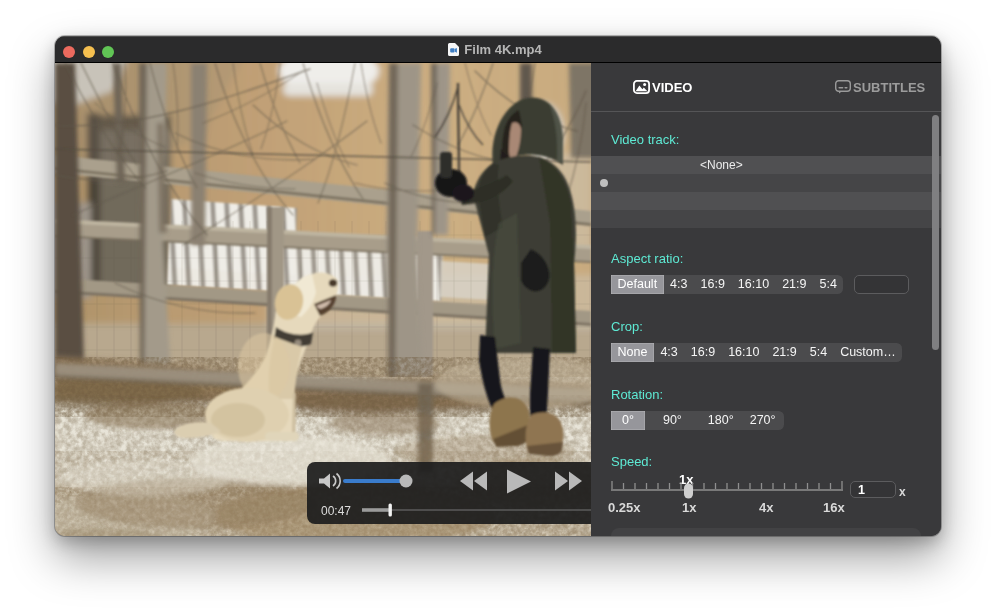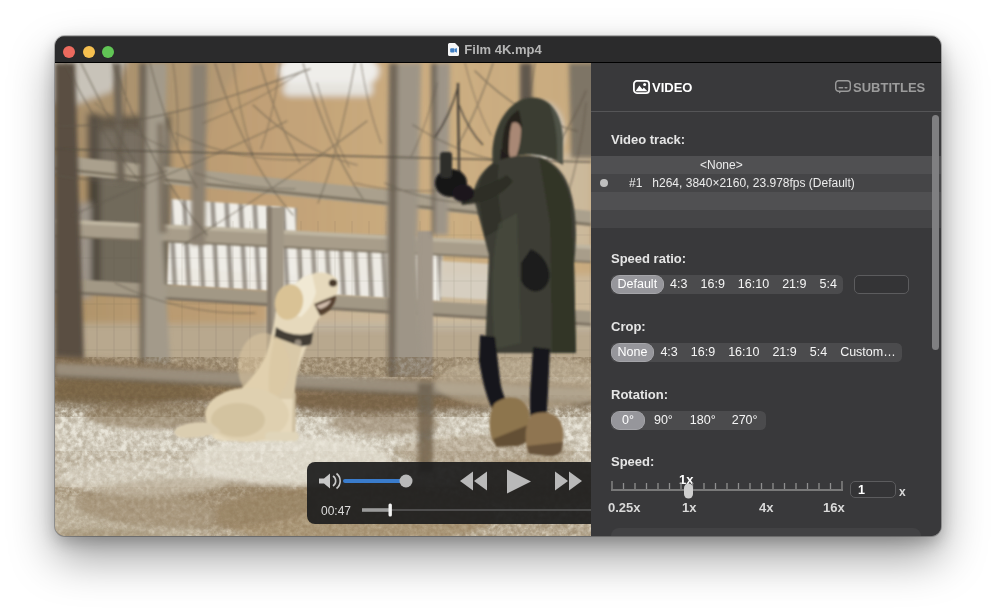--- a/index.html
+++ b/index.html
@@ -20,31 +20,31 @@
 #title svg { vertical-align:-2px; margin-right:5px; }
 #video { position:absolute; left:0; top:27px; width:536px; height:473px; overflow:hidden; background:#b9a88e; }
 #side { position:absolute; left:536px; top:27px; width:350px; height:473px; background:#39393b; }
 
 
 #tabs { position:absolute; left:0; top:0; width:287px; height:48px; }
 .tab { position:absolute; top:0; height:48px; display:flex; align-items:center; gap:2px;
   font-weight:bold; font-size:13px; color:#9c9c9c;}
 .tab.active { color:#ffffff; }
 #sep { position:absolute; left:0; top:48px; width:350px; height:1px; background:#555557; }
-.label { position:absolute; color:#e5e5e5; font-weight:bold; font-size:13px; }
+.label { position:absolute; color:#5eead4; font-weight:normal; font-size:13px; }
 #tracktbl { position:absolute; left:0; top:93px; width:350px; height:72px; }
 .trow { position:absolute; left:0; width:350px; height:18px; font-size:12px; color:#ececec;
   line-height:18px; }
 .trow.a { background:#505052;padding-left:48px; }
 .trow.b { background:#454547; }
 .bullet { position:absolute; left:9px; top:5px; width:8px; height:8px; border-radius:50%; background:#bfbfbf; }
 
 .seg { position:absolute; height:19px; background:#4b4b4d; border-radius:5.5px; display:flex; }
 .seg span { display:block; color:#f5f5f5; font-size:12.5px; line-height:19px; padding:0 6.5px;
-  border-radius:9px; white-space:nowrap; }
+  border-radius:0; white-space:nowrap; }
 .seg span.sel { background:#96969b; color:#fff; box-shadow: inset 0 0 0 .5px rgba(255,255,255,.3); }
 .inputbox { position:absolute; background:#343436; border:1px solid #5c5c5e; border-radius:5px; color:#fff; }
 
 #speedarea { position:absolute; left:0; top:388px; width:350px; height:85px; }
 .ticklabel { position:absolute; color:#d9d9d9; font-size:13px; font-weight:bold; }
 #peek { position:absolute; left:20px; top:465px; width:310px; height:12px; background:#424244;
   border-radius:8px 8px 0 0; }
 #sbar { position:absolute; left:341px; top:52px; width:7px; height:235px; background:#7f7f81; border-radius:3.5px; }
 
 
@@ -314,25 +314,25 @@
             <path d="M4 11 L4 13.6 L7.4 11 Z" fill="#9a9a9a"></path>
             <rect x="3.4" y="7" width="5" height="1.6" rx="0.8" fill="#9a9a9a"></rect>
             <rect x="9.4" y="7" width="3.2" height="1.6" rx="0.8" fill="#9a9a9a"></rect>
           </svg>
         SUBTITLES</div>
     </div>
     <div id="sep"></div>
     <div class="label" style="left:20px; top:69px;">Video track:</div>
     <div id="tracktbl">
       <div class="trow a" style="top:0;"><span style="margin-left:61px;">&lt;None&gt;</span></div>
-      <div class="trow b" style="top:18px;"><div class="bullet"></div><span style="margin-left:38px;">#1&nbsp;&nbsp; h264, 3840×2160, 23.978fps (Default)</span></div>
+      <div class="trow b" style="top:18px;"><div class="bullet"></div></div>
       <div class="trow a" style="top:36px;"></div>
       <div class="trow b" style="top:54px;"></div>
     </div>
-    <div class="label" style="left:20px; top:188px;">Speed ratio:</div>
+    <div class="label" style="left:20px; top:188px;">Aspect ratio:</div>
     <div class="seg" style="left:20px; top:212px;">
       <span class="sel">Default</span>
         <span>4:3</span>
         <span>16:9</span>
         <span>16:10</span>
         <span>21:9</span>
         <span>5:4</span>
     </div>
     <div class="inputbox" style="left:263px; top:212px; width:55px; height:19px;"></div>
     <div class="label" style="left:20px; top:256px;">Crop:</div>
@@ -341,21 +341,21 @@
         <span>4:3</span>
         <span>16:9</span>
         <span>16:10</span>
         <span>21:9</span>
         <span>5:4</span>
         <span>Custom…</span>
     </div>
     <div class="label" style="left:20px; top:324px;">Rotation:</div>
     <div class="seg" style="left:20px; top:348px;">
       <span class="sel" style="padding:0 11px;">0°</span>
-        <span style="padding:0 9px;">90°</span>
+        <span style="padding:0 18px;">90°</span>
         <span style="padding:0 8px;">180°</span>
         <span style="padding:0 8px;">270°</span>
     </div>
     <div class="label" style="left:20px; top:391px;">Speed:</div>
     <div id="speedarea">
       <div class="ticklabel" style="left:88px; top:21px; color:#fff;">1x</div>
       <svg width="350" height="50" style="position:absolute; top:30px; left:0;">
         <g stroke="#8f8f8f" stroke-width="1.3">
           <line x1="21" y1="0" x2="21" y2="8"></line>
             <line x1="32.5" y1="2" x2="32.5" y2="8"></line>

